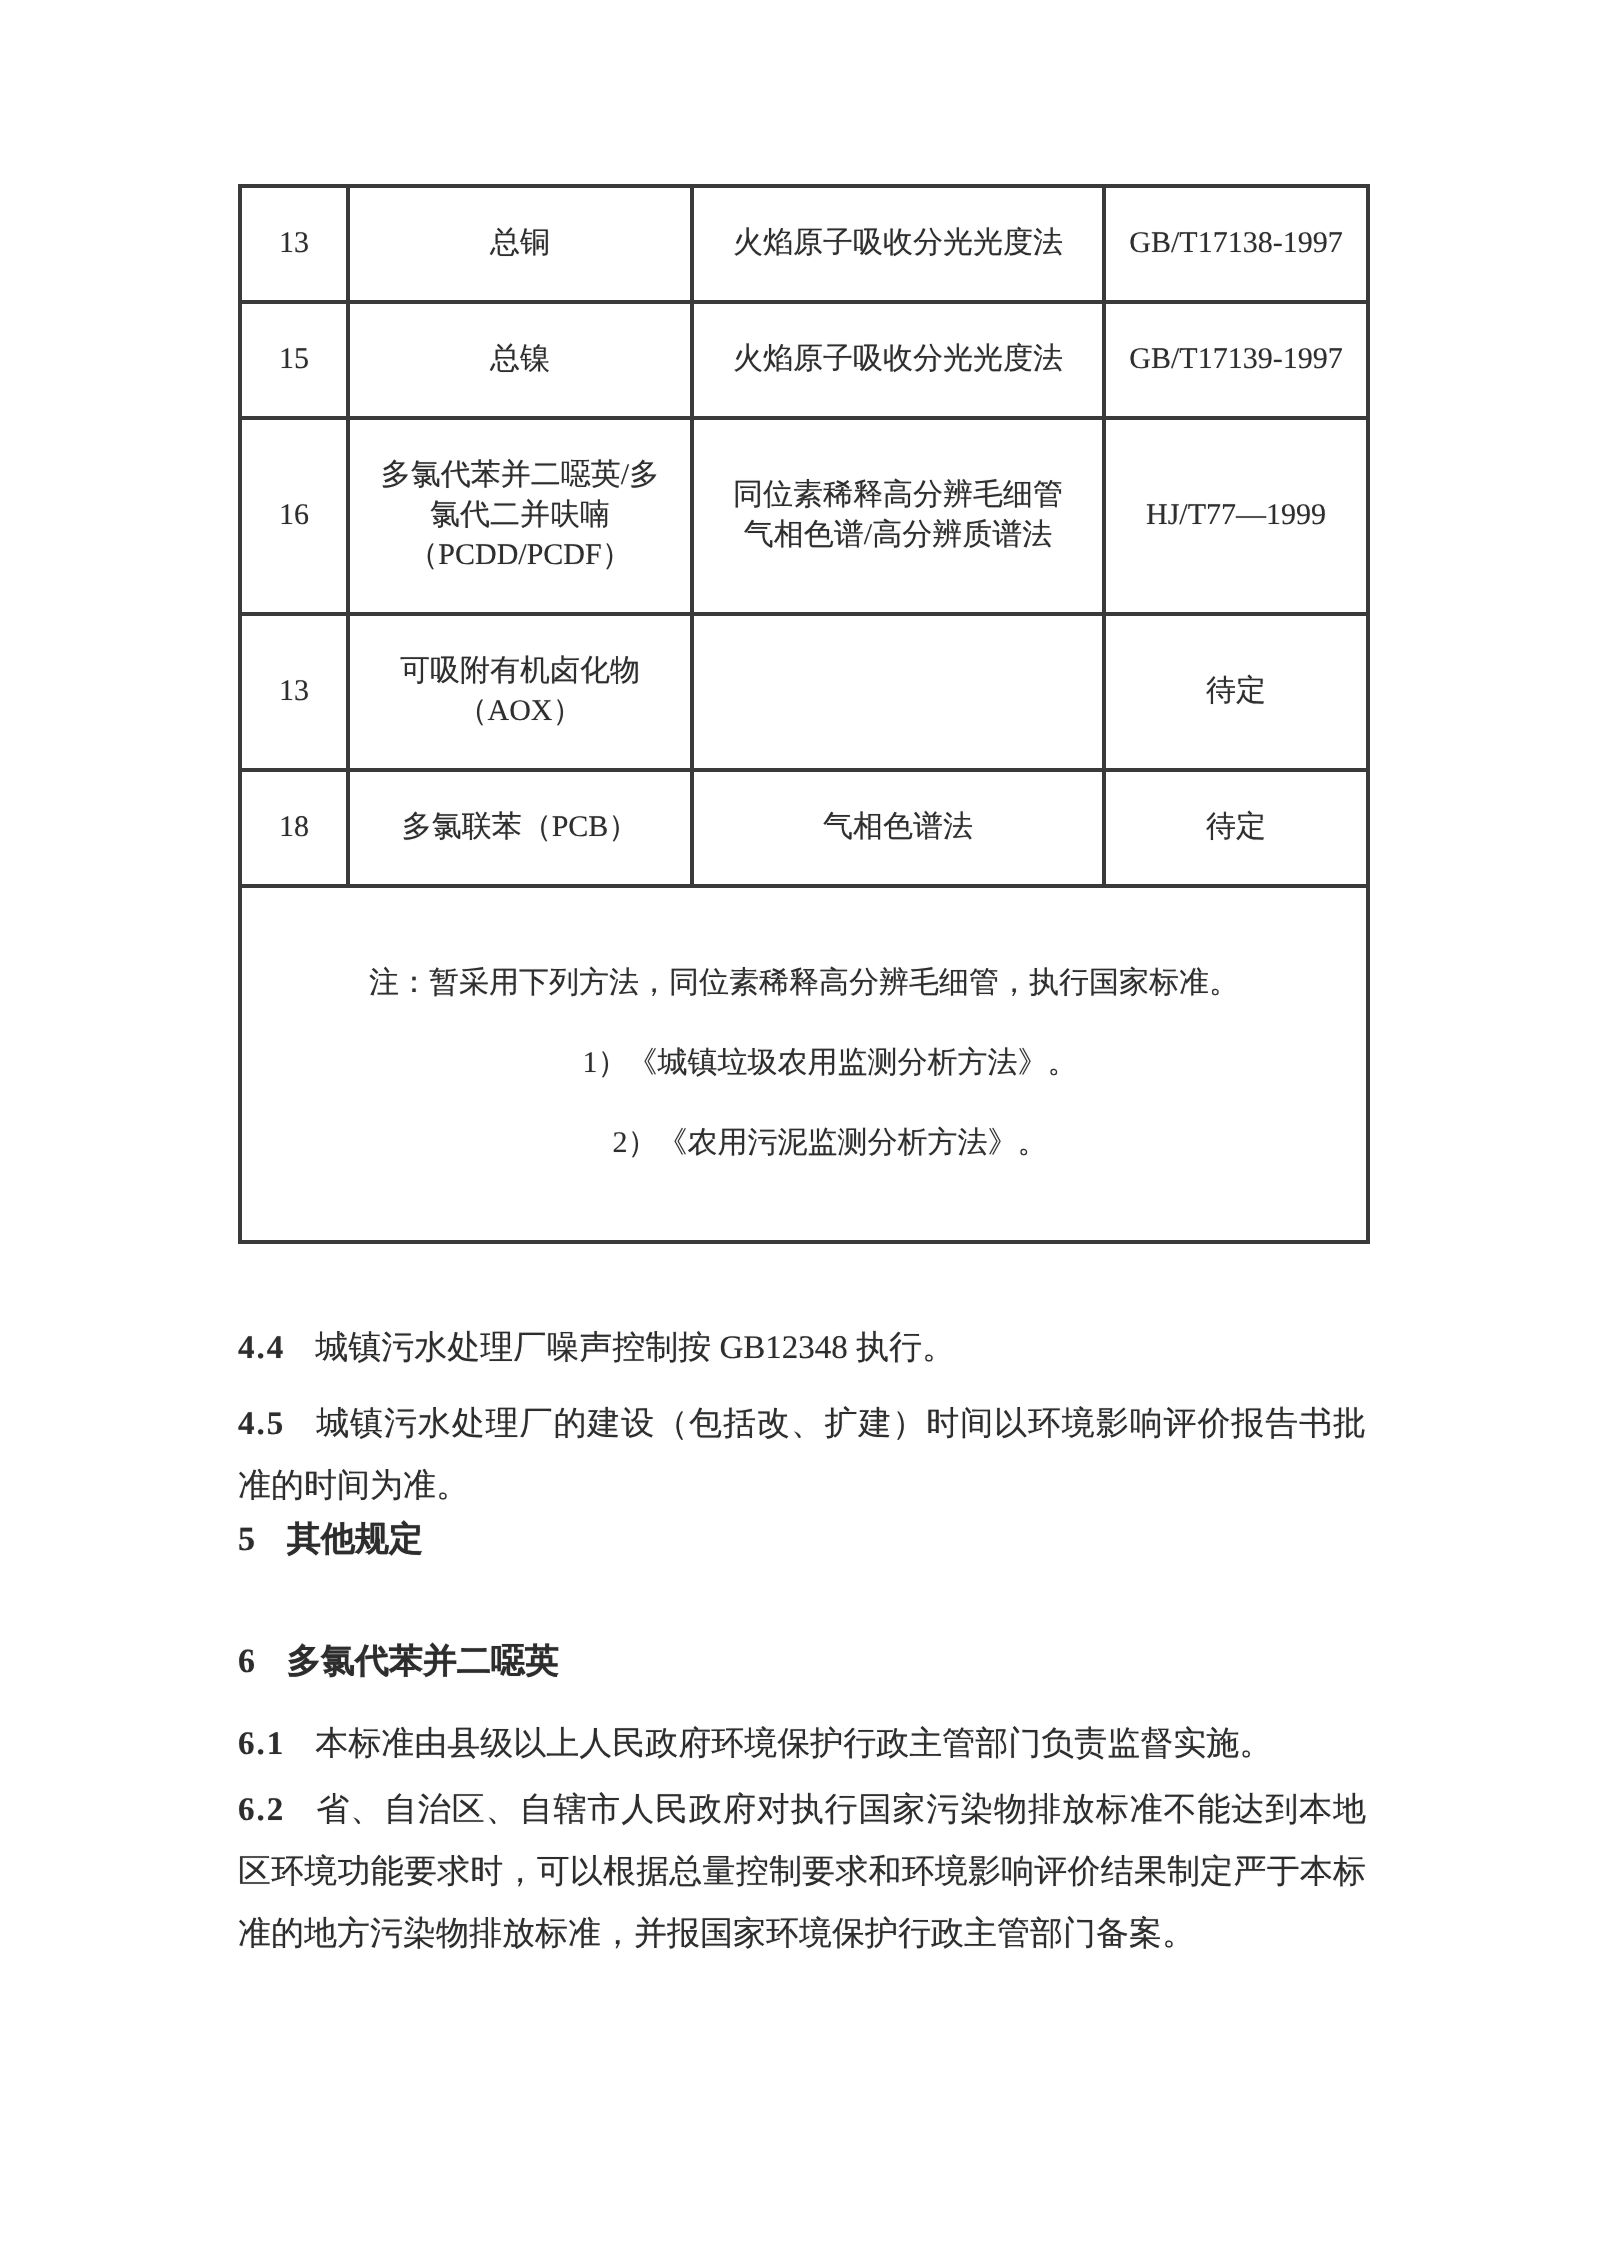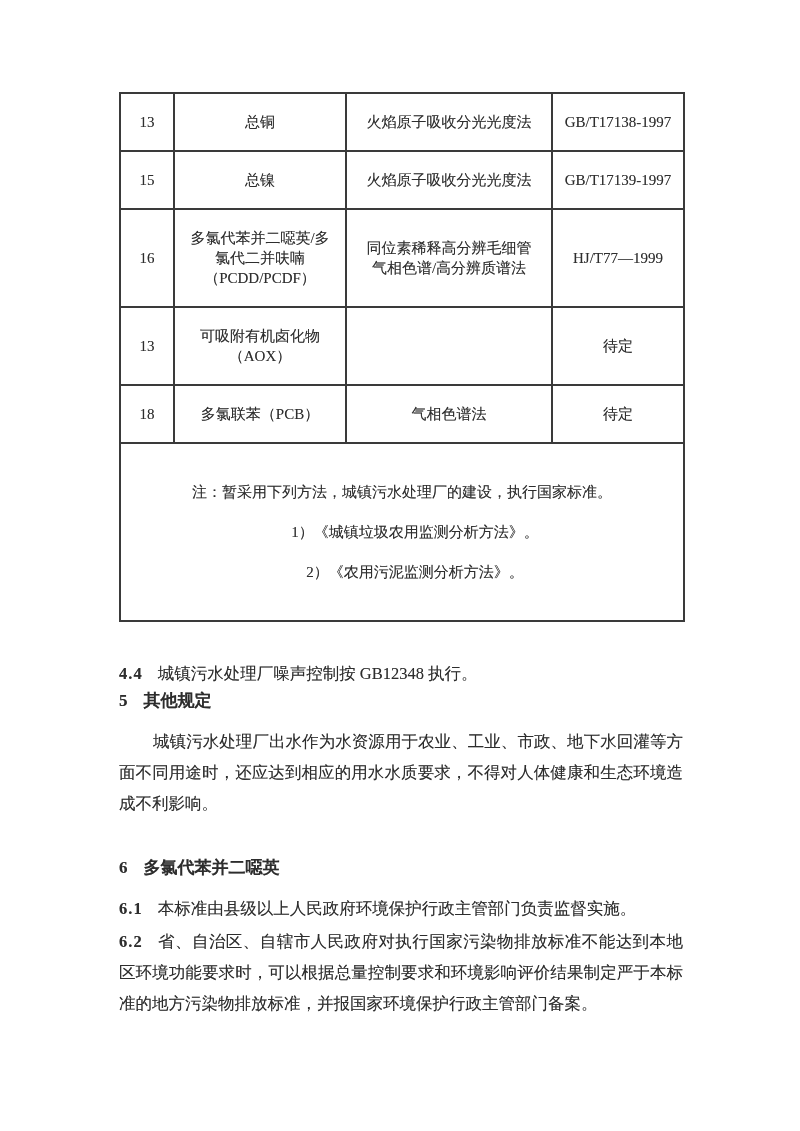--- a/index.html
+++ b/index.html
@@ -124,38 +124,40 @@
           <td>待定</td>
         </tr>
         <tr class="r-short">
           <td>18</td>
           <td>多氯联苯（PCB）</td>
           <td>气相色谱法</td>
           <td>待定</td>
         </tr>
         <tr>
           <td class="note-cell" colspan="4">
-            <div>注：暂采用下列方法，城镇污水处理厂的建设，执行国家标准。</div>
+            <div>注：暂采用下列方法，同位素稀释高分辨毛细管，执行国家标准。</div>
             <div class="note-item">1）《城镇垃圾农用监测分析方法》。</div>
             <div class="note-item">2）《农用污泥监测分析方法》。</div>
           </td>
         </tr>
       </tbody>
     </table>
 
     <p class="clause mt-c44">
       <span class="cnum">4.4</span><span>城镇污水处理厂噪声控制按 GB12348 执行。</span>
     </p>
 
+    <p class="clause mt-c45">
+      <span class="cnum">4.5</span><span>城镇污水处理厂的建设（包括改、扩建）时间以环境影响评价报告书批准的时间为准。</span>
+    </p>
 
     <h2 class="heading mt-h5">
       <span class="hnum">5</span><span>其他规定</span>
     </h2>
 
-    <p class="clause para-indent mt-p5">城镇污水处理厂出水作为水资源用于农业、工业、市政、地下水回灌等方面不同用途时，还应达到相应的用水水质要求，不得对人体健康和生态环境造成不利影响。</p>
 
     <h2 class="heading mt-h6">
       <span class="hnum">6</span><span>多氯代苯并二噁英</span>
     </h2>
 
     <p class="clause mt-c61">
       <span class="cnum">6.1</span><span>本标准由县级以上人民政府环境保护行政主管部门负责监督实施。</span>
     </p>
 
     <p class="clause mt-c62">

